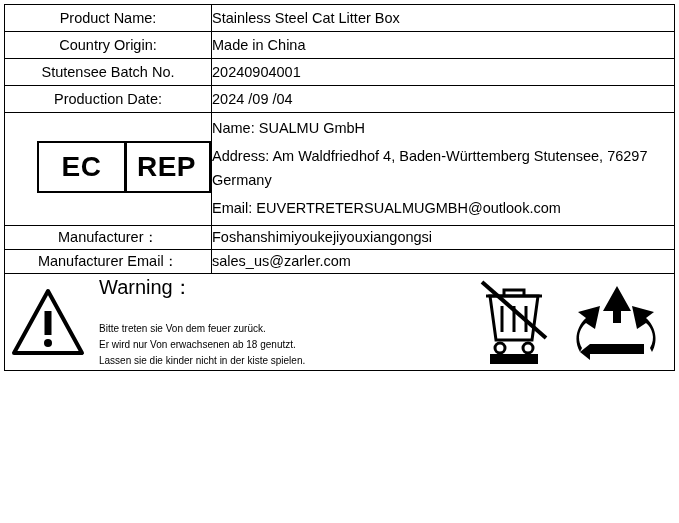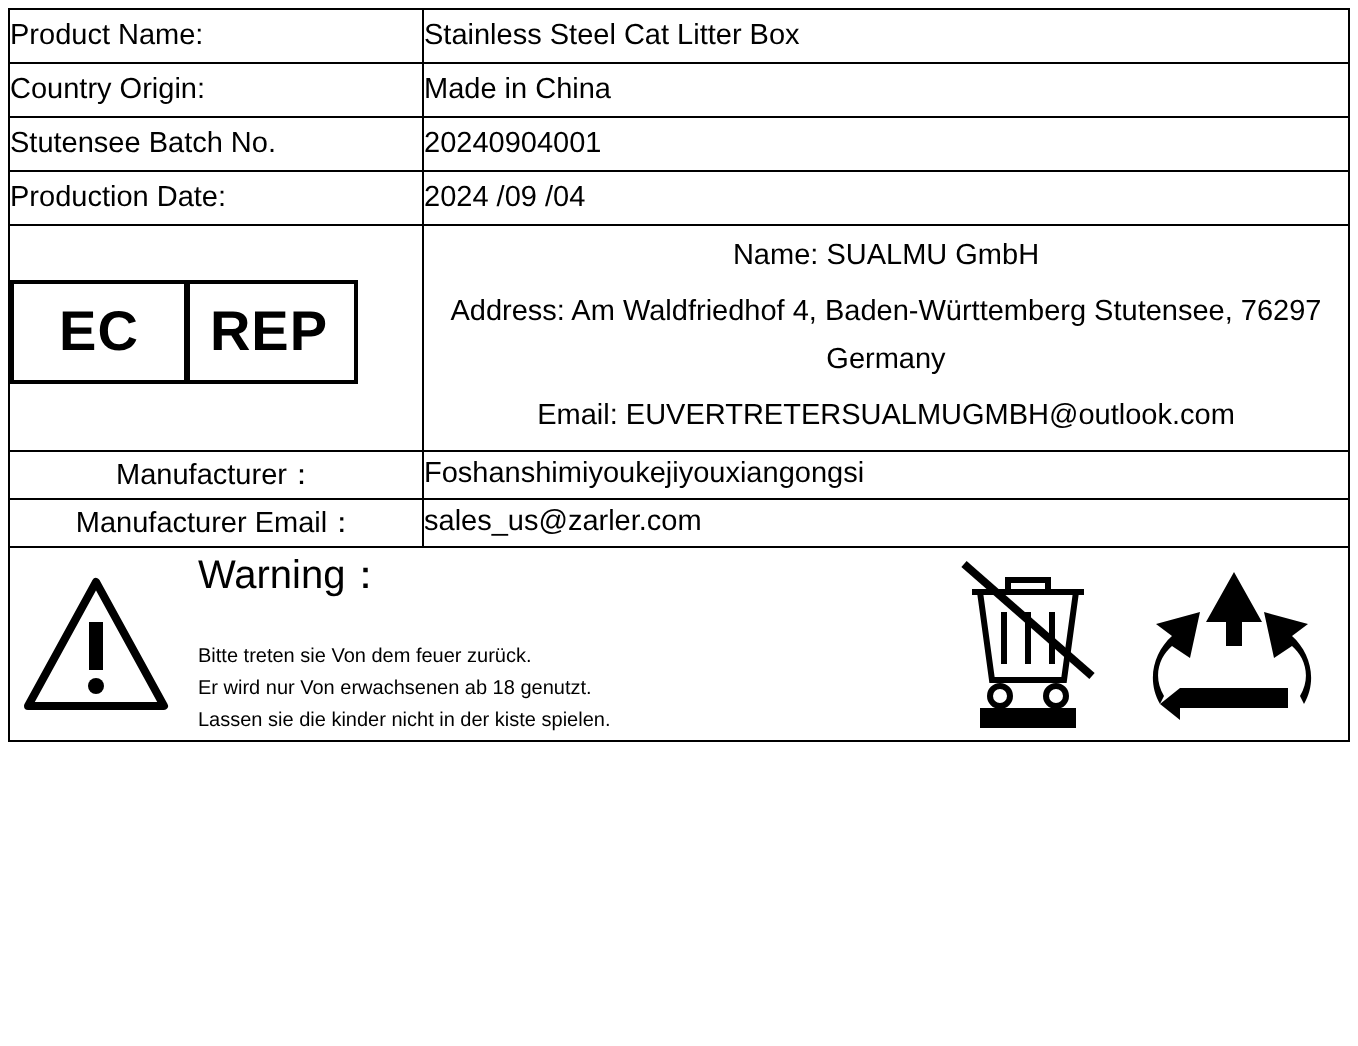--- a/index.html
+++ b/index.html
@@ -26,37 +26,37 @@
     margin: 4px;
     table-layout: fixed;
   }
   table.label td {
     border: 1.5px solid #000000;
     vertical-align: middle;
     padding: 0;
   }
   .col-label {
     width: 207px;
-    text-align: left;
+    text-align: center;
     font-size: 14.5px;
     padding: 6px 4px;
     margin-top: 25px;
   }
   .col-value {
     text-align: left;
     font-size: 14.5px;
     padding: 6px 8px;
   }
   .row-spec td {
     height: 26px;
   }
   
   .ecrep-cell {
     padding: 10px 0 10px 0;
-    text-align: left;
+    text-align: right;
     vertical-align: middle;
   }
   .ecrep-box {
     display: inline-block;
     border: 2.5px solid #000000;
     width: 170px;
     height: 48px;
     position: relative;
   }
   .ecrep-box .divider {
@@ -77,21 +77,21 @@
     justify-content: center;
     font-size: 28px;
     font-weight: bold;
     letter-spacing: 0.5px;
   }
   .ecrep-box .half.left { left: 0; }
   .ecrep-box .half.right { right: 0; border-radius: 18px; }
 
   .ecrep-info {
     padding: 10px 10px 10px 14px;
-    text-align: center;
+    text-align: left;
     font-size: 14.5px;
     line-height: 1.65;
   }
   .ecrep-info div { margin: 4px 0; }
 
   .left-label-pad {
     text-align: center;
     font-size: 14.5px;
     padding: 8px 4px;
   }

